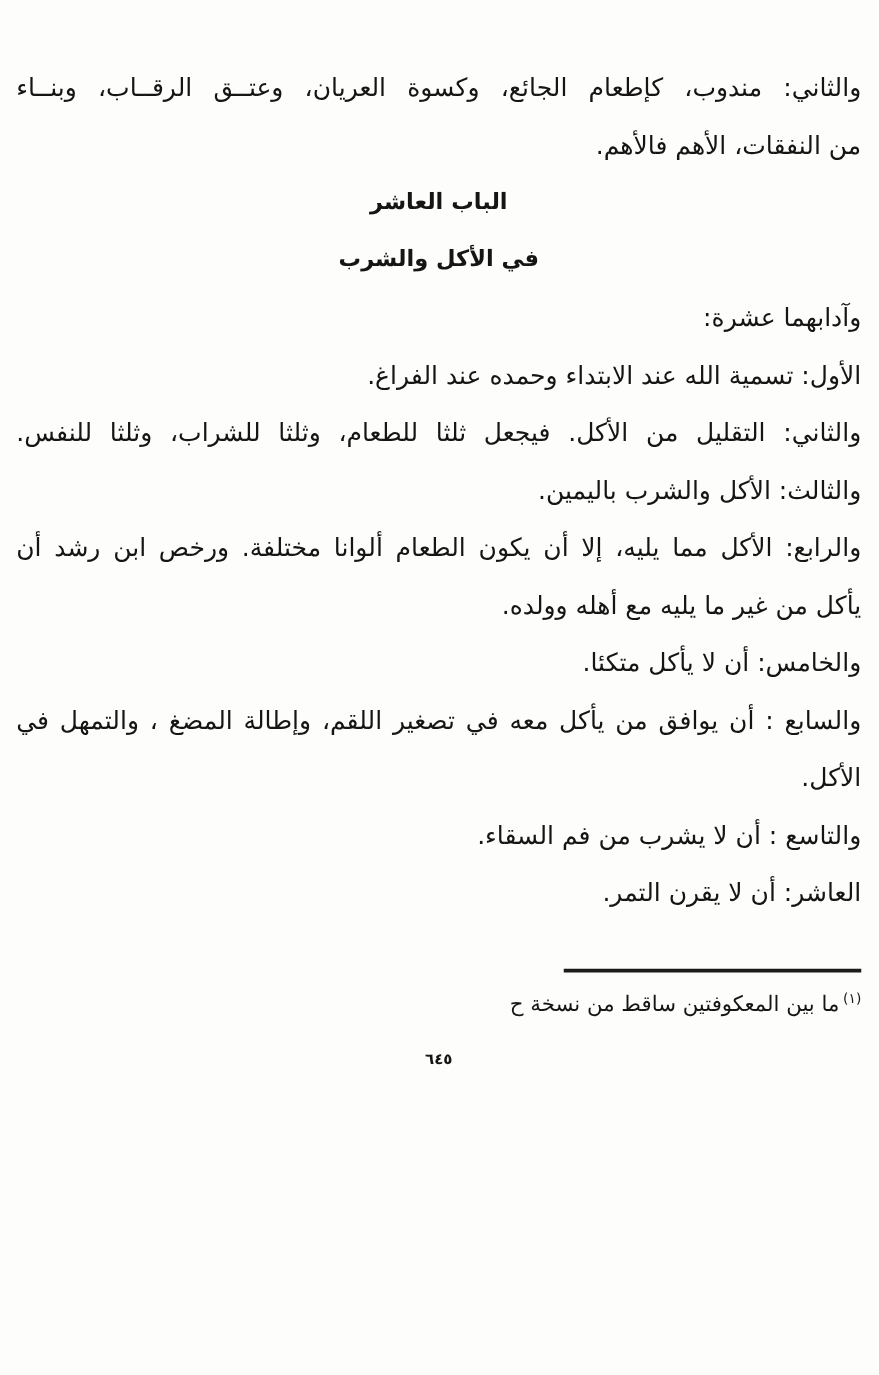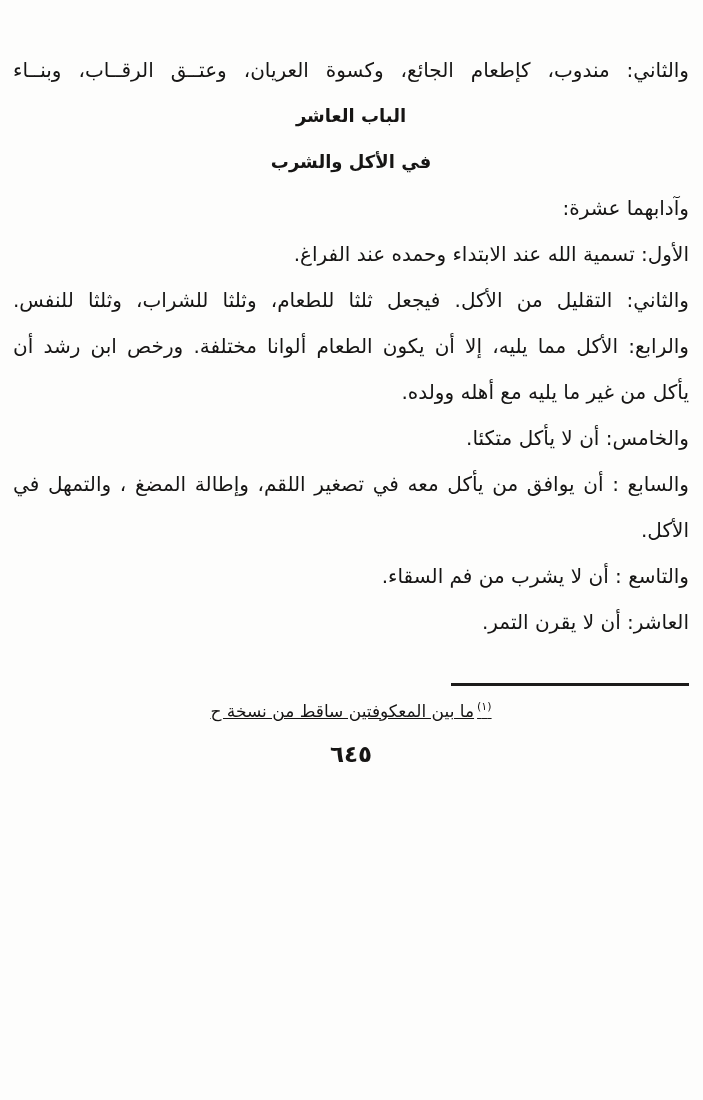--- a/index.html
+++ b/index.html
@@ -50,60 +50,61 @@
     width: 238px;
     height: 3px;
     background: #1c1b1a;
     margin: 38px 0 0 auto; 
     margin-right: 0;
   }
   .footnote {
     margin-top: 7px;
     font-size: 17px;
     line-height: 28px;
-    text-align: center;
-    text-decoration: underline;
+    text-align: right;
   }
   .footnote sup.fnmark {
     font-size: 11px;
     vertical-align: 7px;
     margin-left: 3px;
   }
   .page-number {
     margin-top: 16px;
     text-align: center;
-    font-size: 23px;
+    font-size: 12px;
     font-weight: bold;
     line-height: 26px;
   }
 </style>
 </head>
 <body>
 
 <main class="page">
 
   <section>
 
       <div class="line full"><span>والثاني:  مندوب،  كإطعام الجائع،  وكسوة العريان،  وعتــق الرقــاب،  وبنــاء</span><span></span><sup class="fnref"></sup><span></span></div>
 
 
 
+      <div class="line"><span>من النفقات، الأهم فالأهم.</span><span></span><sup class="fnref"></sup><span></span></div>
     </section>
 
   <h1 class="chapter-title">الباب العاشر</h1>
   <h2 class="chapter-subtitle">في الأكل والشرب</h2>
 
   <section>
 
       <div class="line"><span>وآدابهما عشرة:</span><span></span><sup class="fnref"></sup><span></span></div>
 
       <div class="line"><span>الأول: تسمية الله عند الابتداء وحمده عند الفراغ.</span><span></span><sup class="fnref"></sup><span></span></div>
 
       <div class="line full"><span>والثاني: التقليل من الأكل.  فيجعل ثلثا للطعام،  وثلثا للشراب،  وثلثا للنفس.</span><span></span><sup class="fnref"></sup><span></span></div>
 
+      <div class="line"><span>والثالث: الأكل والشرب باليمين.</span><span></span><sup class="fnref"></sup><span></span></div>
 
       <div class="line full"><span>والرابع: الأكل مما يليه، إلا أن يكون الطعام ألوانا مختلفة. ورخص ابن رشد أن</span><span></span><sup class="fnref"></sup><span></span></div>
 
       <div class="line"><span>يأكل من غير ما يليه مع أهله وولده.</span><span></span><sup class="fnref"></sup><span></span></div>
 
       <div class="line"><span>والخامس:  أن لا يأكل متكئا.</span><span></span><sup class="fnref"></sup><span></span></div>
 
 
       <div class="line full"><span>والسابع : أن يوافق من يأكل معه في تصغير اللقم،  وإطالة المضغ ،  والتمهل في</span><span></span><sup class="fnref"></sup><span></span></div>
 

